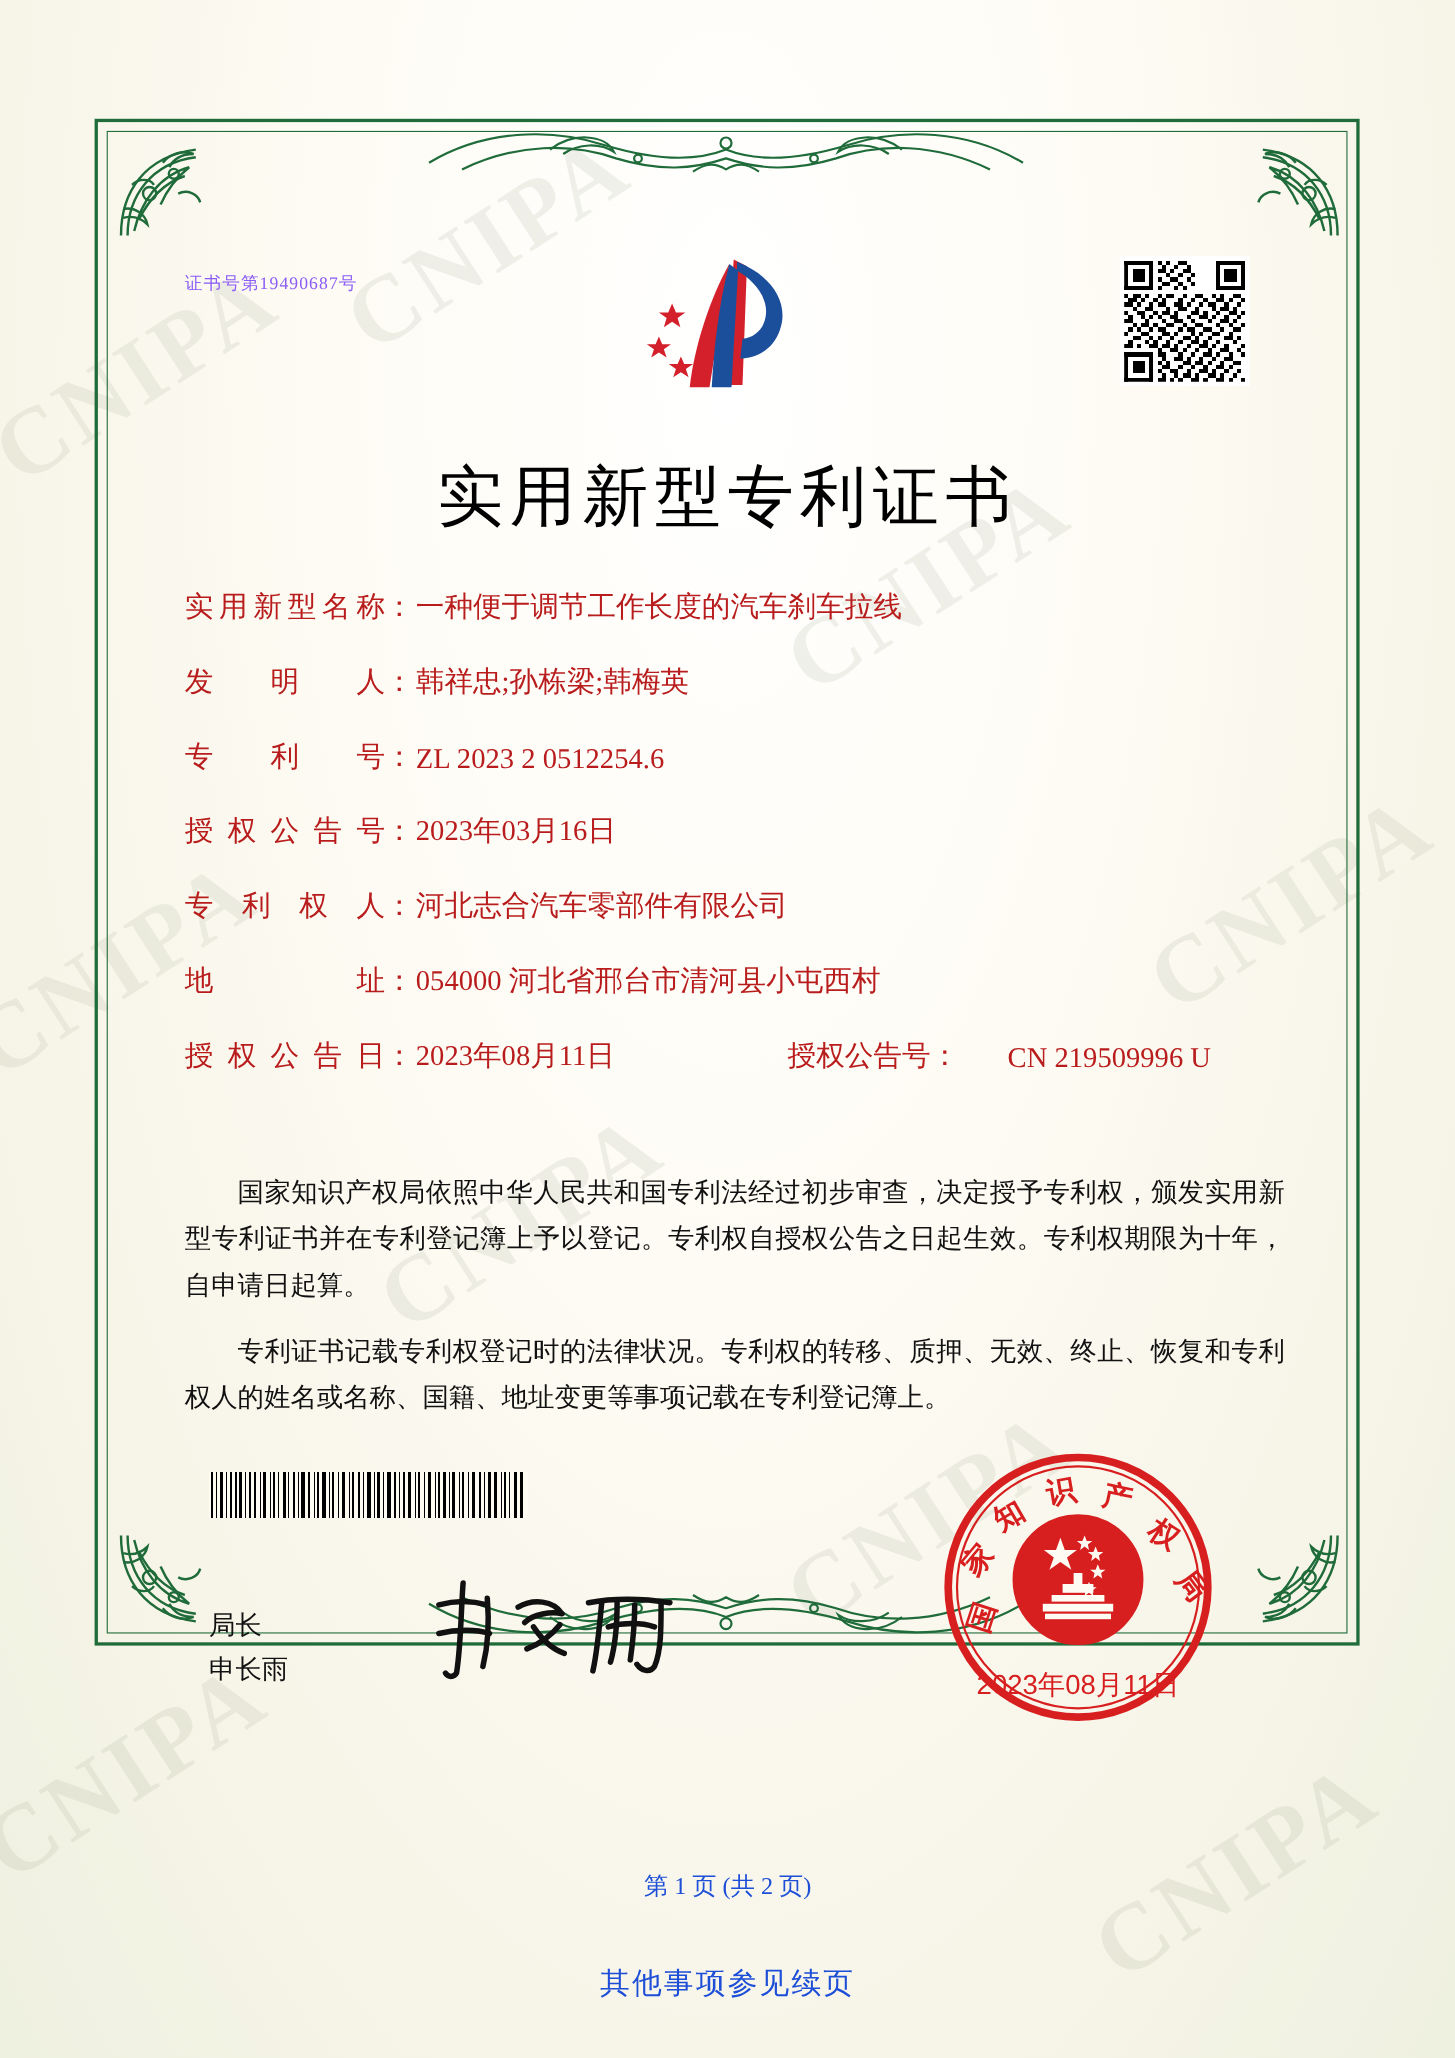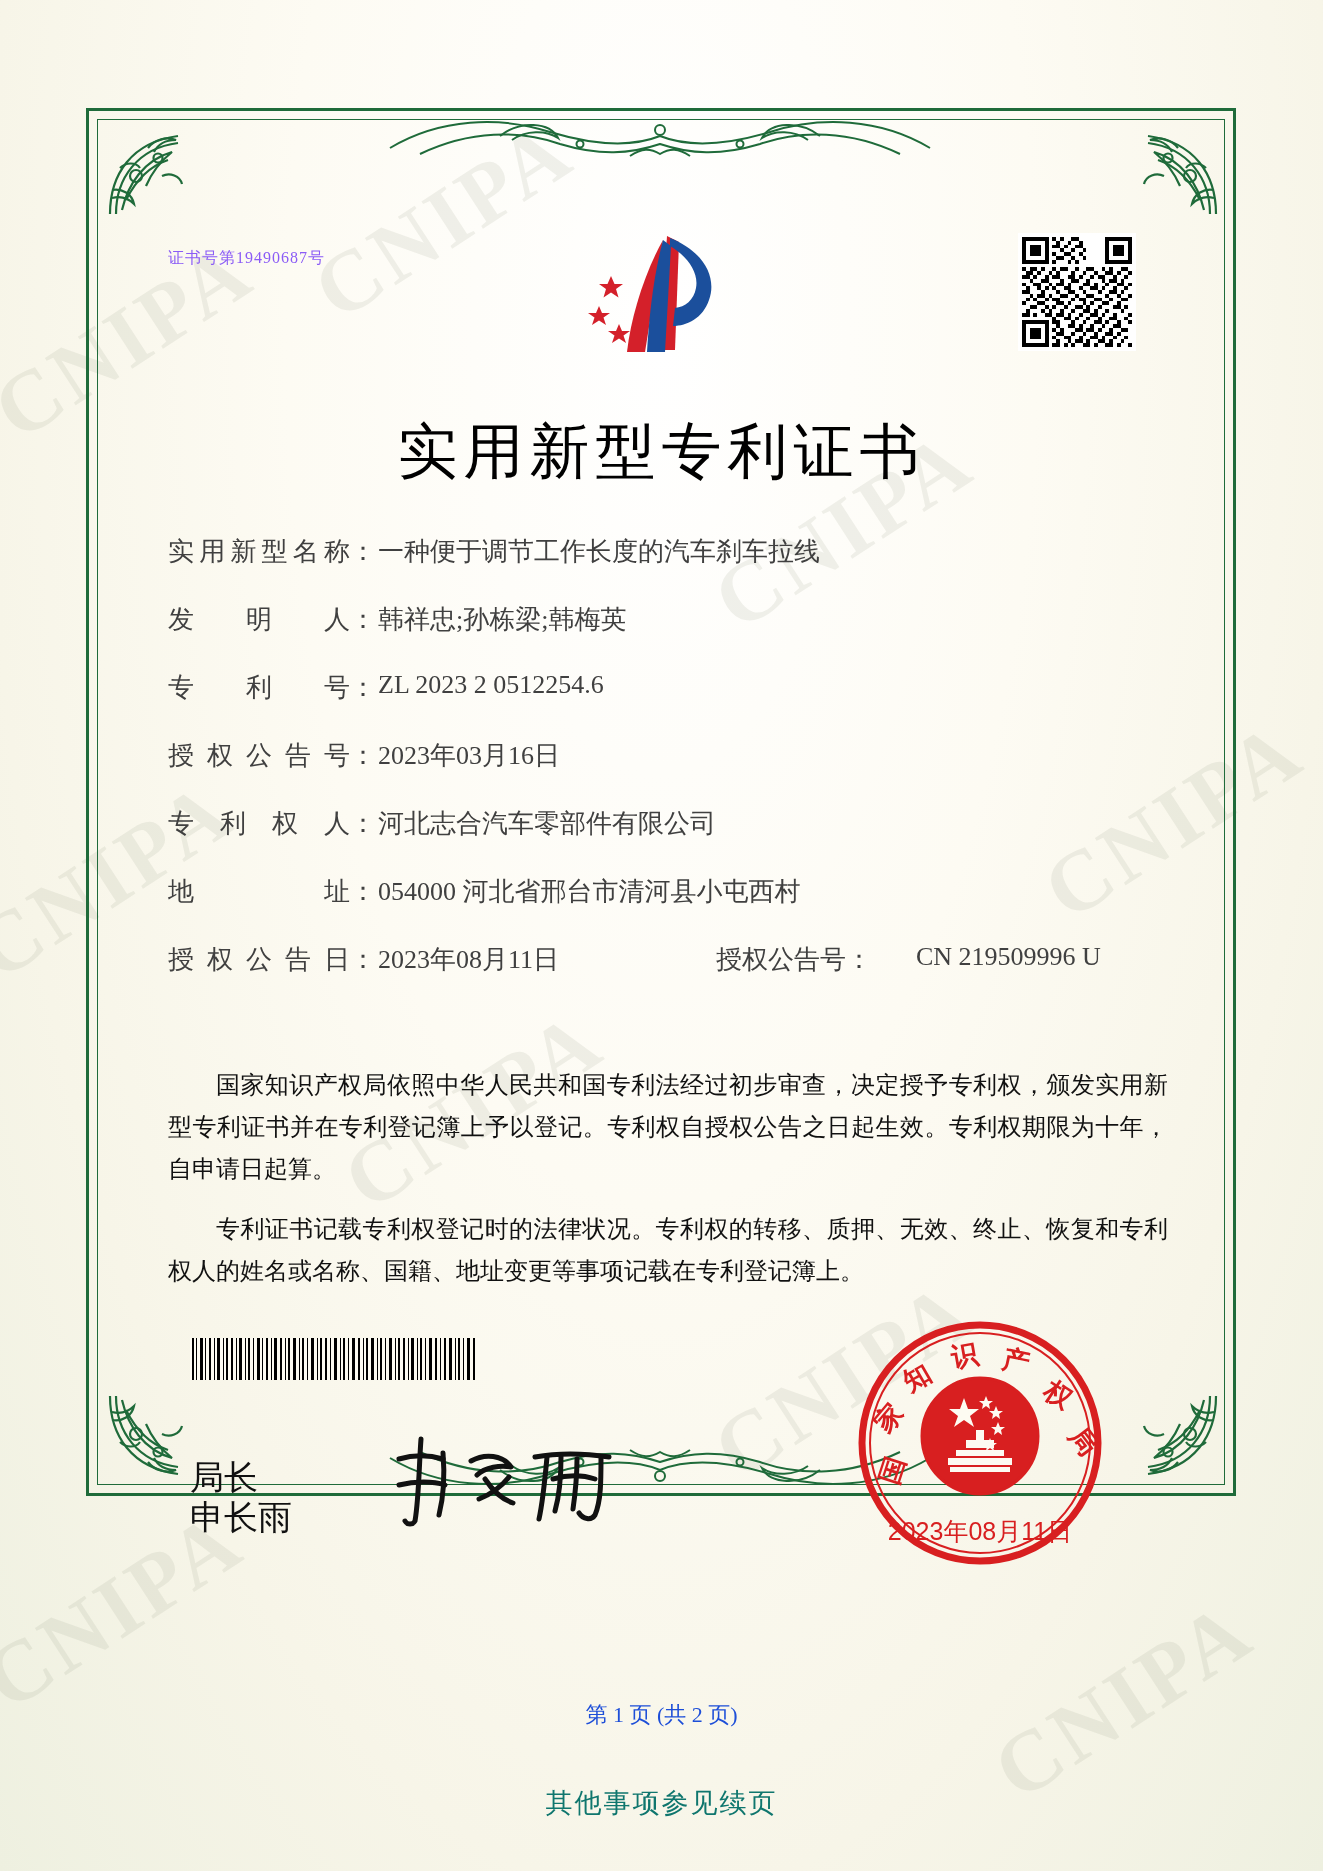--- a/index.html
+++ b/index.html
@@ -135,24 +135,24 @@
   }
 
   .fields {
     position: absolute;
     left: 168px;
     top: 534px;
     width: 1000px;
   }
   .field-row {
     display: flex;
-    align-items: flex-start;
+    align-items: flex-end;
     margin-bottom: 33px;
     font-size: 26px;
-    color: #404040;
+    color: #b91c1c;
   }
   .field-label {
     width: 182px;
     flex: none;
     display: flex;
     justify-content: space-between;
     white-space: nowrap;
   }
   .field-label .lbl-text {
     display: inline-block;
@@ -194,21 +194,21 @@
     top: 1338px;
     width: 290px;
     height: 42px;
   }
   .barcode svg { width: 100%; height: 100%; display: block; }
 
   .signature-block {
     position: absolute;
     left: 190px;
     top: 1458px;
-    font-size: 34px;
+    font-size: 24px;
     line-height: 40px;
     color: #111;
   }
 
   .signature-img {
     position: absolute;
     left: 385px;
     top: 1425px;
     width: 260px;
     height: 110px;
@@ -234,21 +234,21 @@
     color: #1d4ed8;
   }
 
   .footer-note {
     position: absolute;
     left: 0;
     right: 0;
     top: 1785px;
     text-align: center;
     font-size: 27px;
-    color: #0f766e;
+    color: #1d4ed8;
     letter-spacing: 2px;
   }
 </style>
 </head>
 <body>
 
 <div class="page">
   <div class="page-wash"></div>
 
   <div class="wm" style="left:-20px; top:290px;">CNIPA</div>

